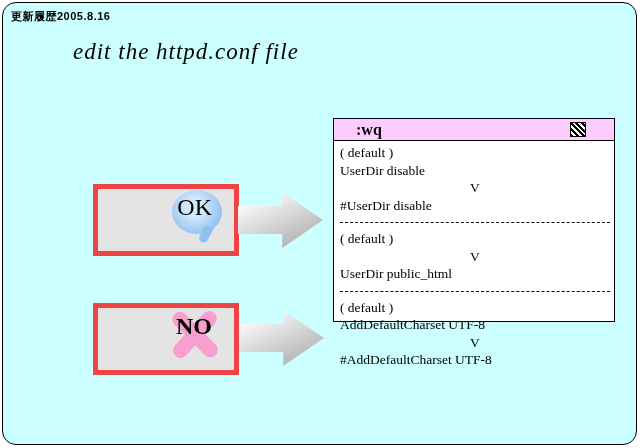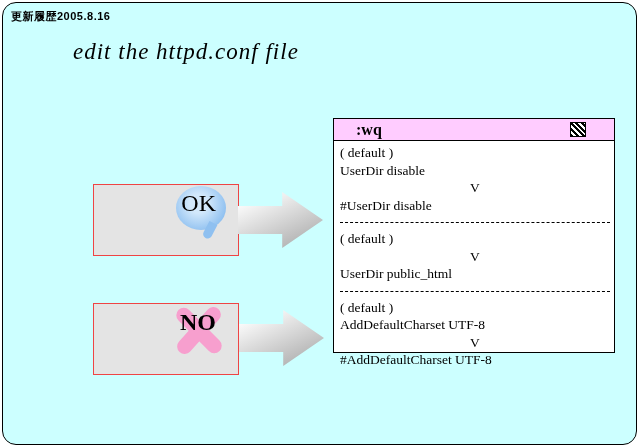--- a/index.html
+++ b/index.html
@@ -18,28 +18,28 @@
 
   
   .panel { position:absolute; left:330px; top:115px; width:282px; }
   .panel-header { height:23px; background:#ffccff; border:1px solid #000;
                   display:flex; align-items:center;
                   padding-left:22px; font-size:16px; font-weight:bold; }
   .hatch { margin-left:auto; margin-right:28px; width:16px; height:15px;
            border:1px solid #000;
            background:repeating-linear-gradient(45deg,#000 0 2px,#fff 2px 4px); }
   .panel-body { background:#ffffff; border:1px solid #000; border-top:none;
-                height:212px; padding:3px 4px 2px 6px; font-size:13.5px; }
+                height:181px; padding:3px 4px 2px 6px; font-size:13.5px; }
   .line { line-height:17.5px; white-space:pre; }
   .v-line { padding-left:130px; }
   .sep { border-top:1px dashed #000; height:0; margin:8px 0 7px 0; }
 
   
   .label-box { position:absolute; width:146px; height:72px;
-               background:#e4e4e4; border:1px solid #ef4444; }
+               background:#e4e4e4; border:5px solid #ef4444; }
   .box-ok { left:90px; top:181px; }
   .box-no { left:90px; top:300px;font-weight:bold; }
   .verdict { position:absolute; right:22px; top:5px; font-size:24px; z-index:2; }
   .box-name { position:absolute; left:4px; bottom:2px; font-size:21px; z-index:2;
               letter-spacing:0.5px; }
 
   .ok-mark { position:absolute; right:12px; top:1px; width:50px; height:44px;
              border-radius:50%; z-index:1;
              background:radial-gradient(circle at 45% 40%, #d2e8fb 25%, #8fc0f0 75%); }
   .ok-mark::after { content:""; position:absolute; right:12px; bottom:-9px;

